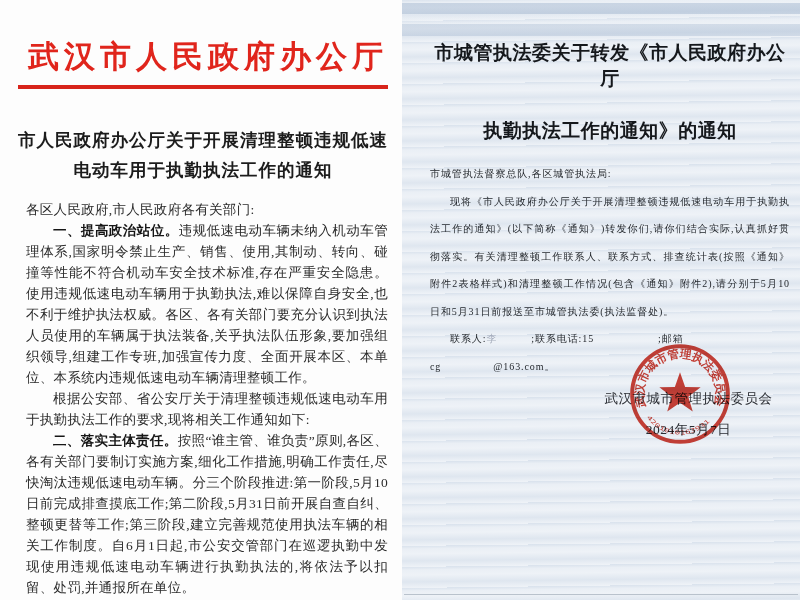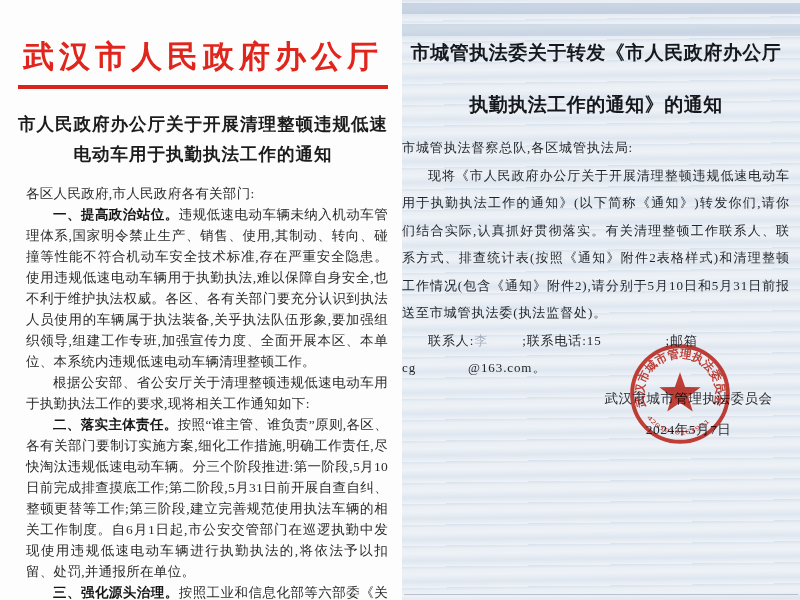--- a/index.html
+++ b/index.html
@@ -8,39 +8,39 @@
 
   .canvas { width:800px; height:600px; display:flex; overflow:hidden; background:#ffffff; }
 
   
   .page-left {
     width:402px; height:600px; background:#fdfdfd; position:relative;
     padding:24px 14px 0 18px; color:#262626; overflow:hidden;
   }
   .letterhead {
     margin-top:12px; font-size:31px; font-weight:700; color:#e0251c;
-    text-align:left; letter-spacing:5px; text-indent:5px; white-space:nowrap;
+    text-align:right; letter-spacing:5px; text-indent:5px; white-space:nowrap;
   }
   .red-rule { margin-top:7px; height:4px; border-top:3px solid #d8241b; border-bottom:1px solid #d8241b; }
   .left-title {
-    margin-top:20px; font-size:17.5px; font-weight:700; text-align:center;
+    margin-top:36px; font-size:17.5px; font-weight:700; text-align:center;
     line-height:30px; letter-spacing:1px; color:#1c1c1c;
   }
   .left-body {
     margin-top:14px; font-size:13.5px; line-height:21px; text-align:justify;
     letter-spacing:0.3px; color:#2b2b2b;
   }
   .left-body p { text-indent:2em;margin-left:8px; }
   .left-body p.salutation { text-indent:0; }
   .sec-head { font-weight:700; color:#161616; }
 
   
   .page-right {
     width:398px; height:600px; position:relative; overflow:hidden;
-    padding:40px 10px 0 0; color:#1f2328;
+    padding:40px 10px 0 28px; color:#1f2328;
     background-color:#eef2f7;
     background-image:repeating-linear-gradient(179.3deg,
       rgba(168,188,212,0.28) 0px, rgba(168,188,212,0.06) 3px,
       rgba(255,255,255,0) 8px, rgba(168,188,212,0.22) 15px,
       rgba(255,255,255,0) 21px);
   }
   .page-right::before {
     content:""; position:absolute; top:3px; left:0; right:0; height:36px; pointer-events:none;
     background:linear-gradient(180deg,
       rgba(165,184,208,0.50) 0px, rgba(165,184,208,0.50) 11px,
@@ -51,21 +51,21 @@
   .page-right::after {
     content:""; position:absolute; left:2px; right:2px; bottom:5px;
     border-top:1px solid #b9c2cc;
   }
   .right-title {
     position:relative; z-index:1; font-family:"Liberation Sans","DejaVu Sans",sans-serif;
     font-size:19px; font-weight:700; text-align:center; line-height:26px;
     letter-spacing:0.5px; color:#15181c;
   }
   .right-body {
-    position:relative; z-index:1; margin-top:16px; font-size:13px;
+    position:relative; z-index:1; margin-top:16px; font-size:10px;
     line-height:27.5px; text-align:justify; letter-spacing:0.9px;
   }
   .right-body p.flow { text-indent:2em; }
   .contact { text-indent:2em; }
   .gap { display:inline-block; }
   .g1 { width:34px; } .g2 { width:64px; } .g3 { width:52px; }
   .faint { color:#8b93a6; opacity:0.7; }
 
   .sign-block {
     position:absolute; top:383px; right:24px; width:175px; z-index:1;

